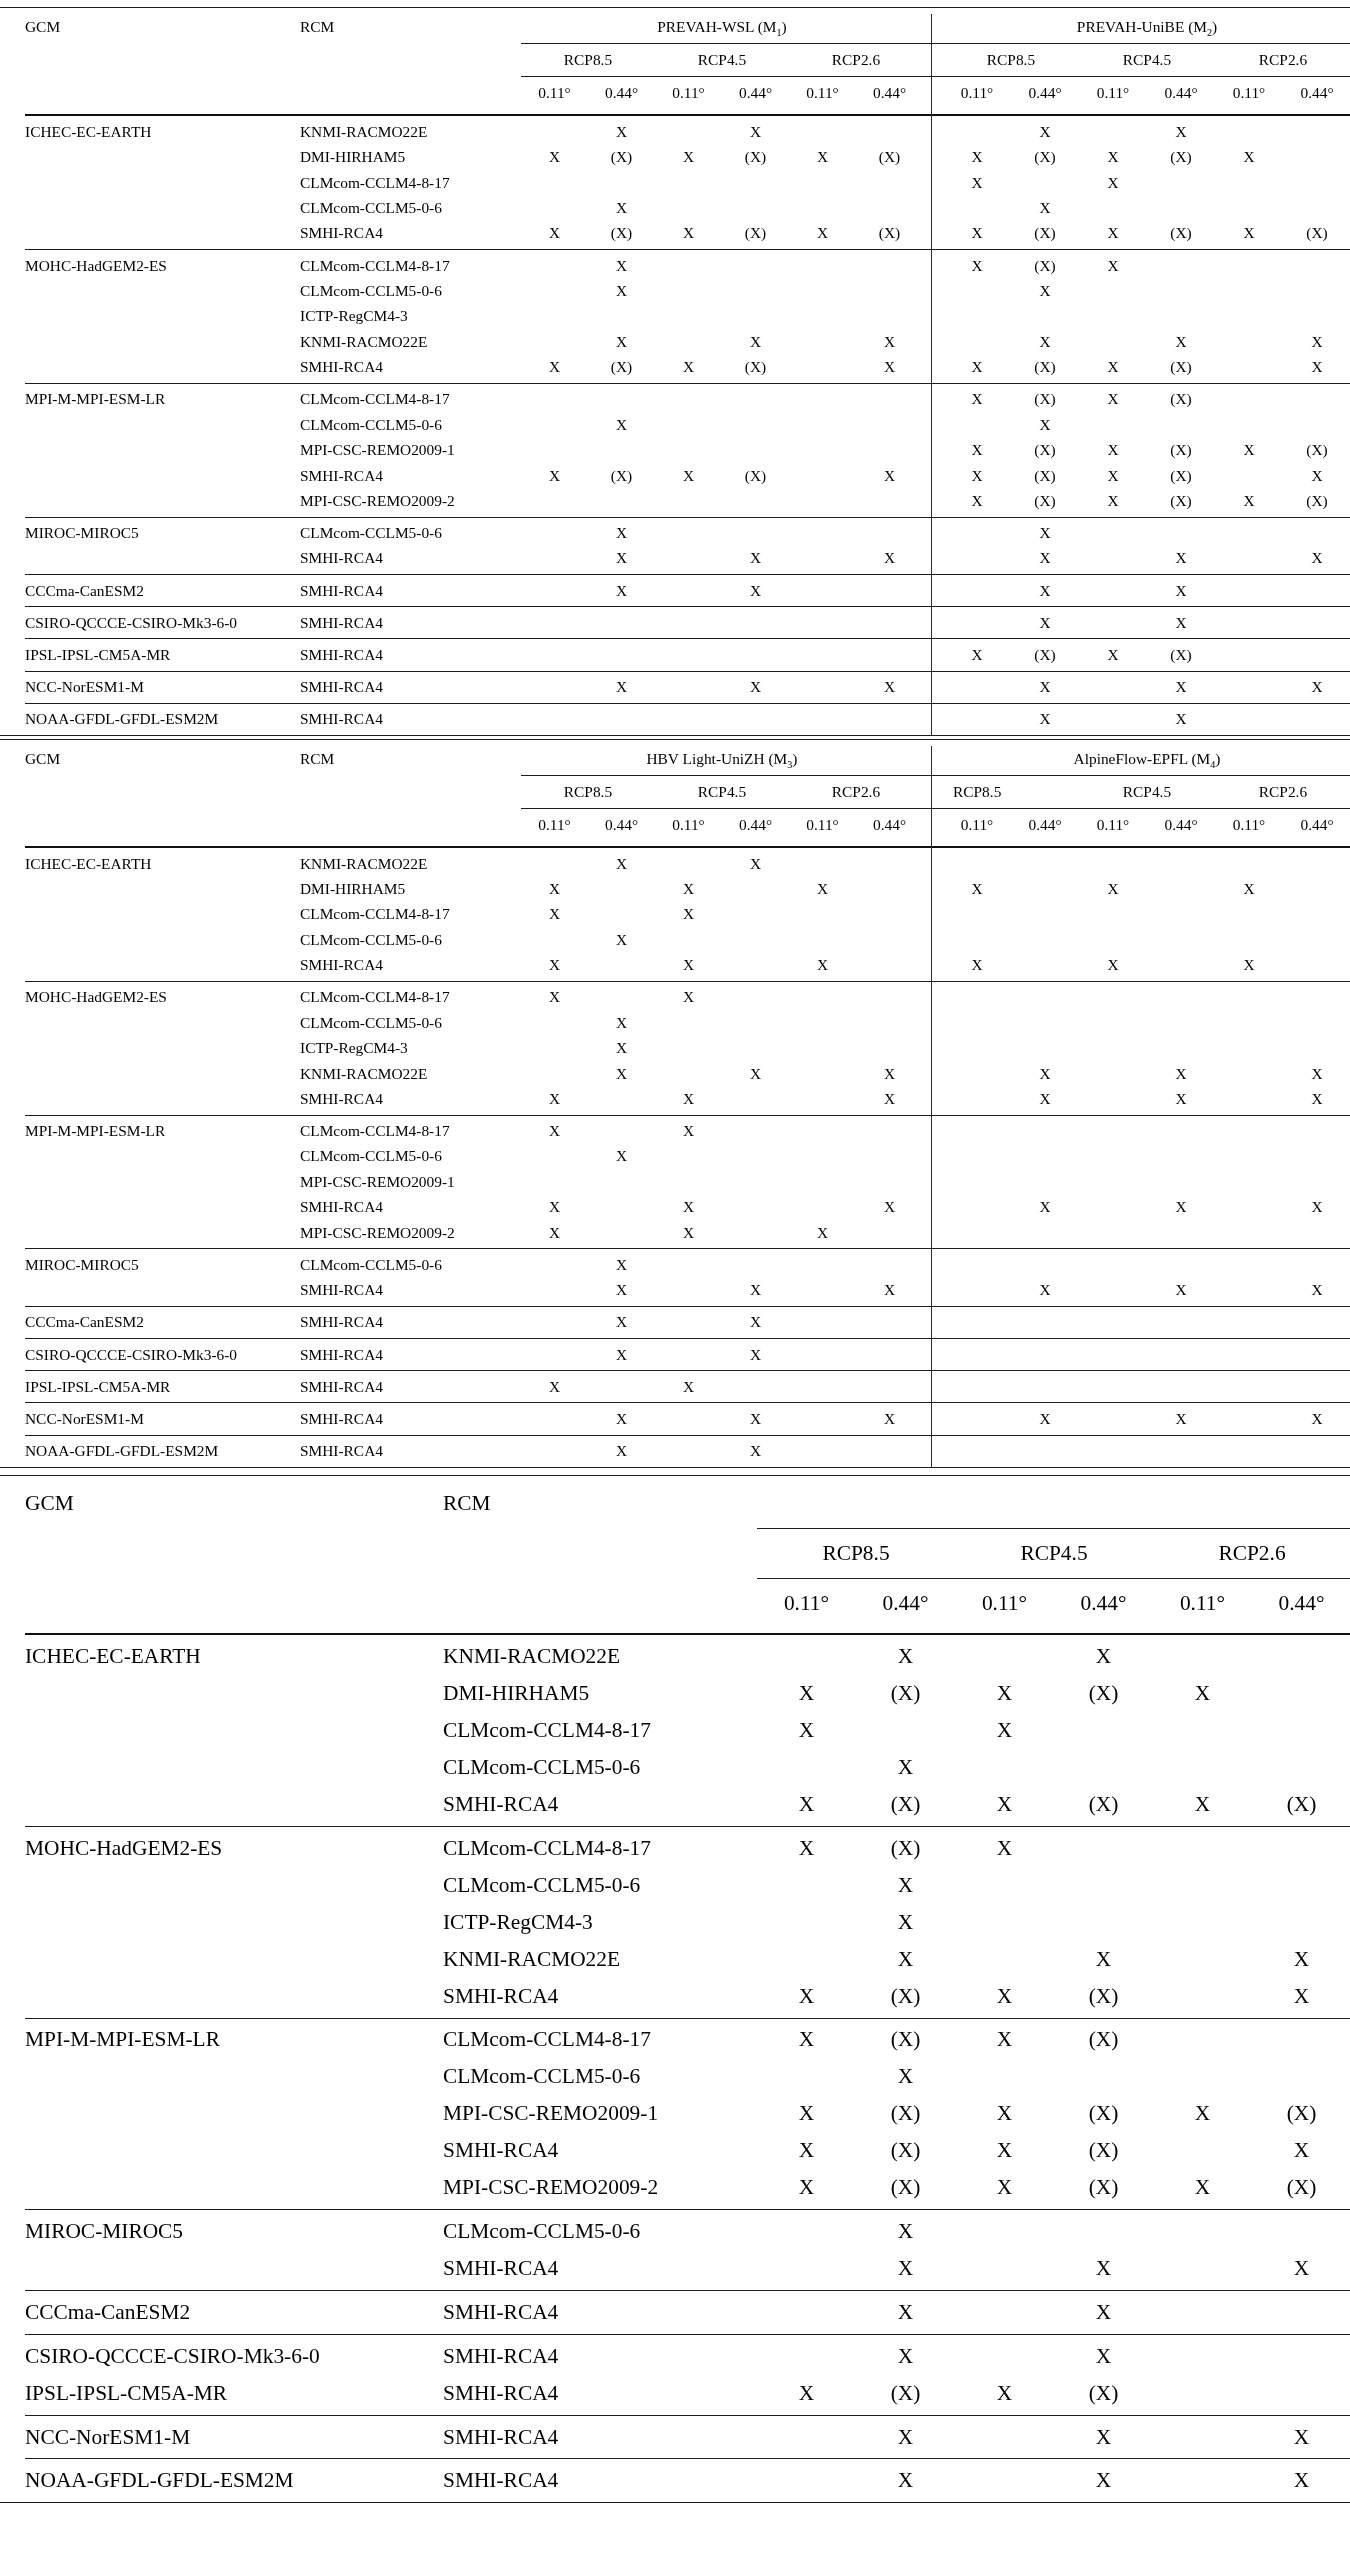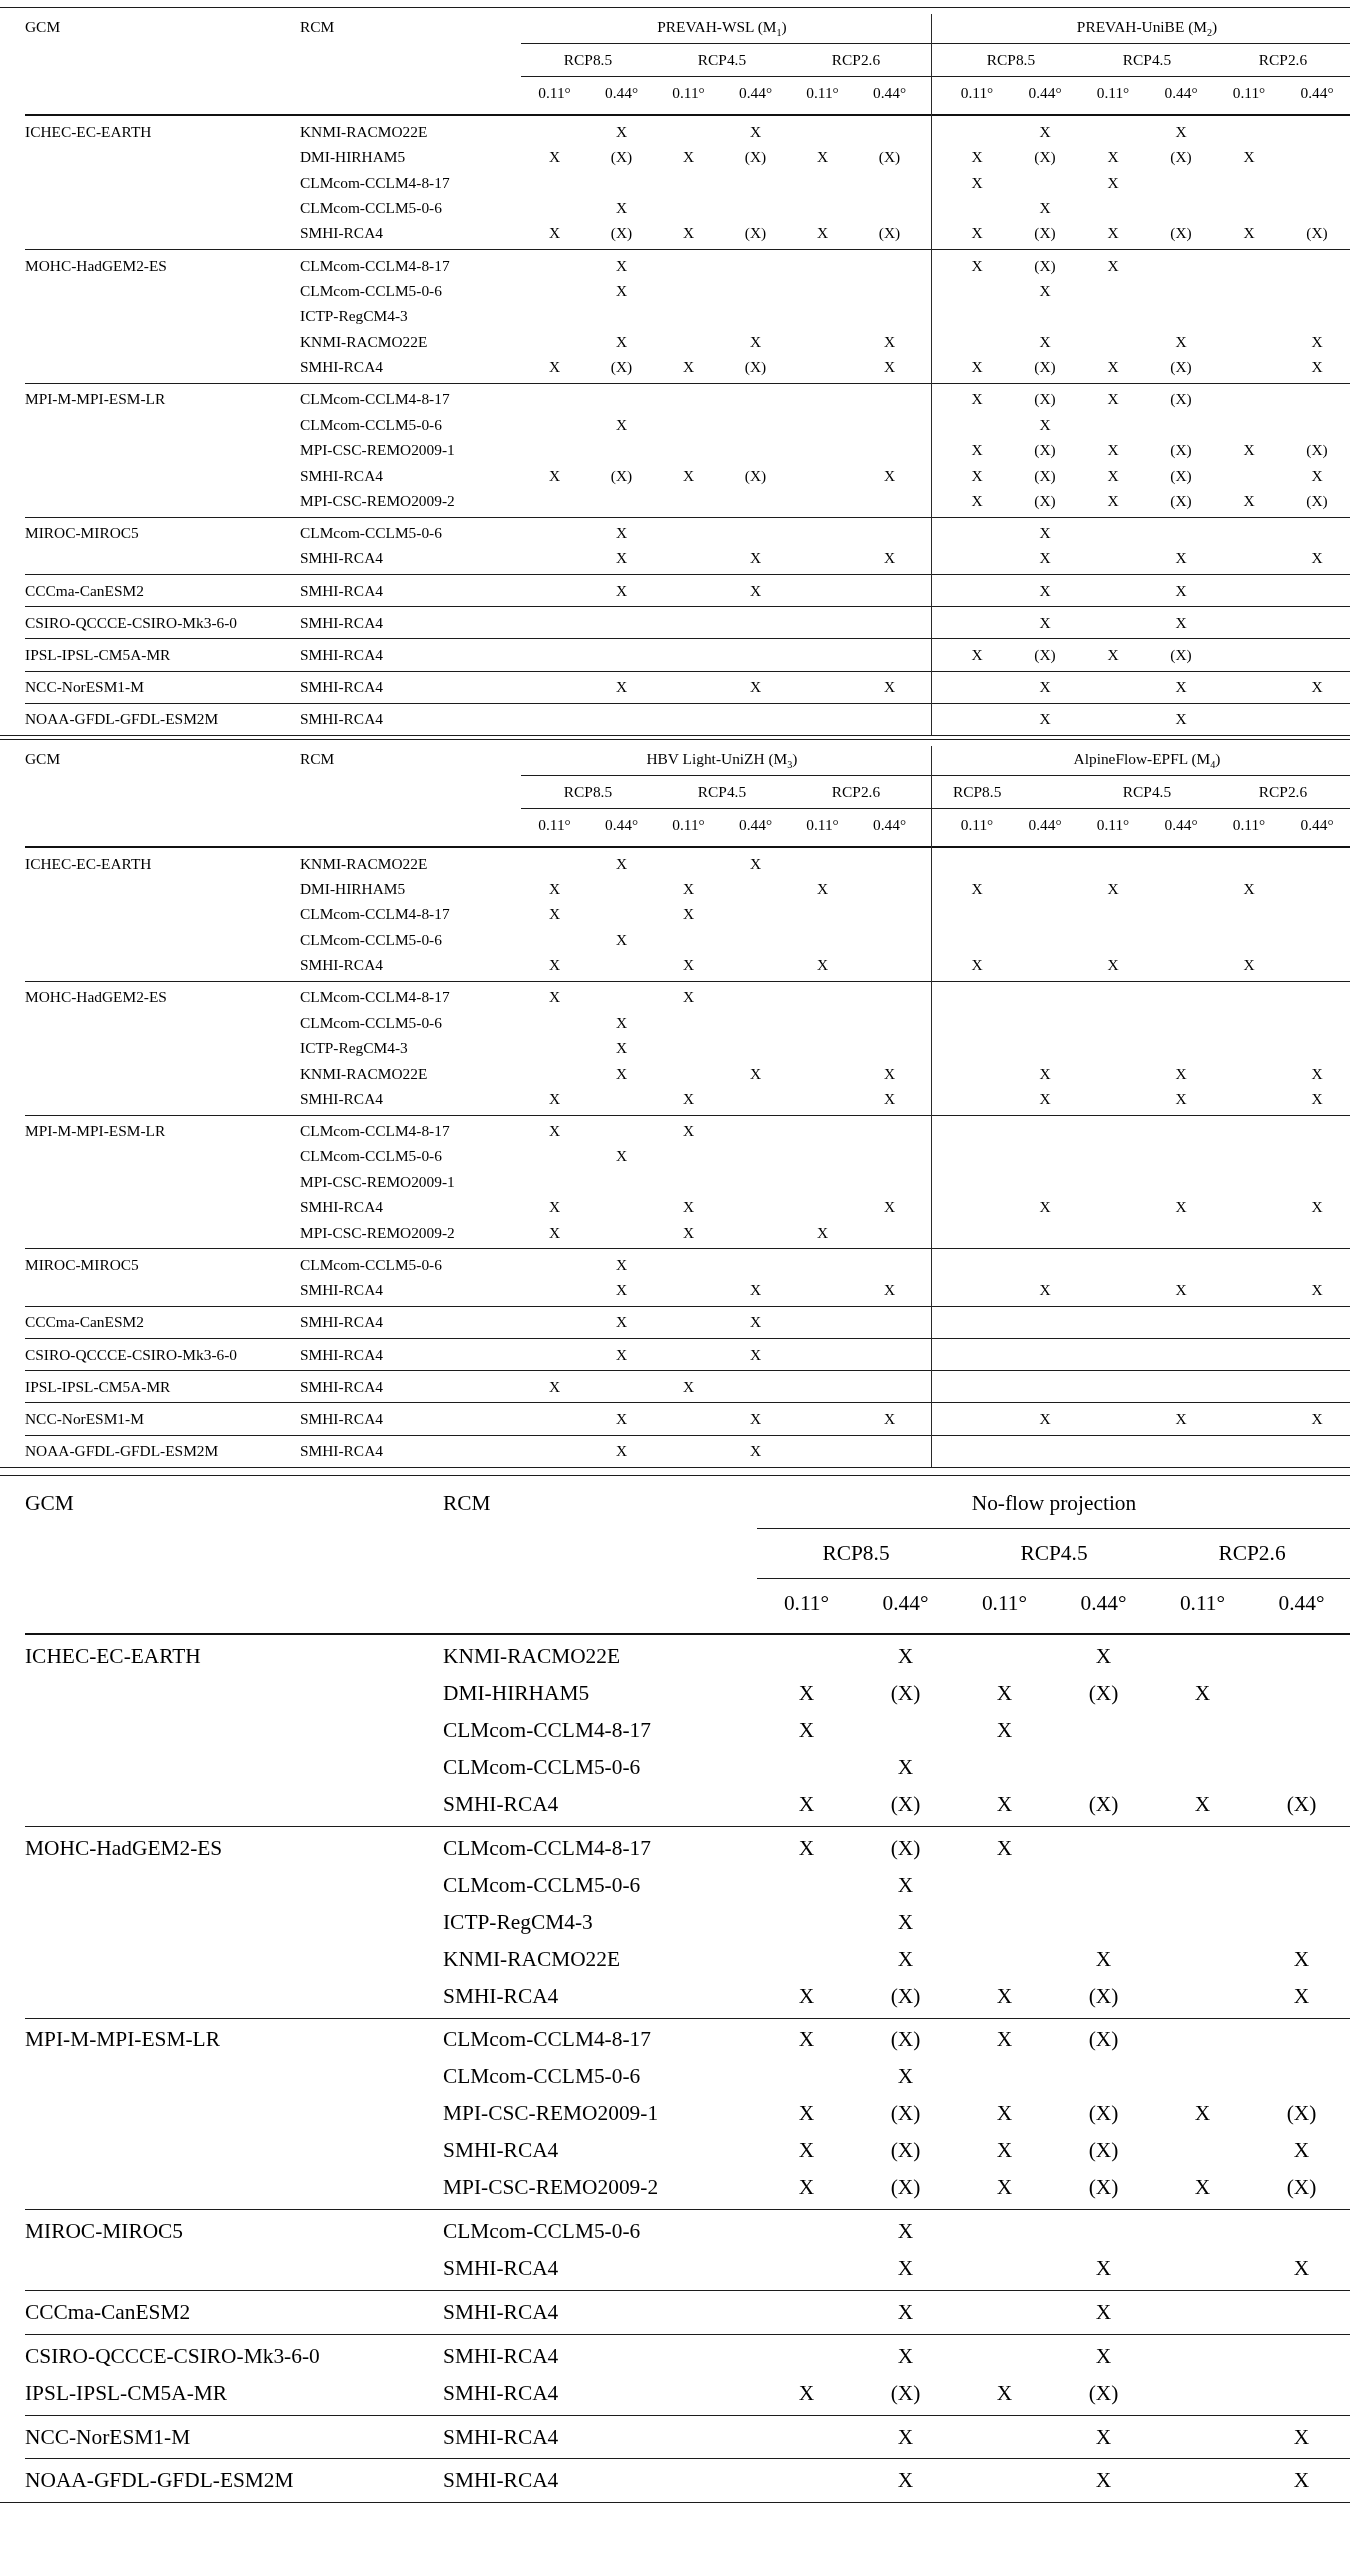--- a/index.html
+++ b/index.html
@@ -507,21 +507,20 @@
           <div class="mark" style="grid-column: 6;">X</div>
         </div>
       </div>
       <div class="vdivider"></div>
     </section>
   <section class="tbl t3">
       <div class="thead">
         <div class="grid hrow">
           <div class="colhead gcm-cell">GCM</div>
           <div class="colhead rcm-cell">RCM</div>
-          <div class="panel-title" style="grid-column: 3 / span 6;">No-flow projection</div>
         </div>
         <div class="grid rule-row">
           <div class="mrule"></div>
         </div>
         <div class="grid hrow">
           <div class="rcp-cell" style="grid-column: 3 / span 2;">RCP8.5</div>
           <div class="rcp-cell" style="grid-column: 5 / span 2;">RCP4.5</div>
           <div class="rcp-cell" style="grid-column: 7 / span 2;">RCP2.6</div>
         </div>
         <div class="grid rule-row">

